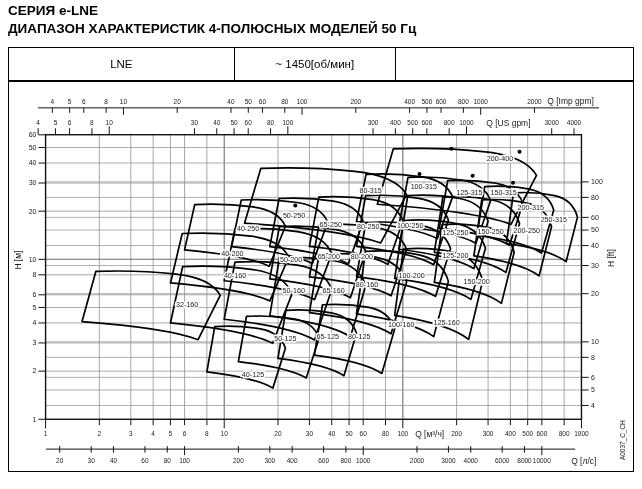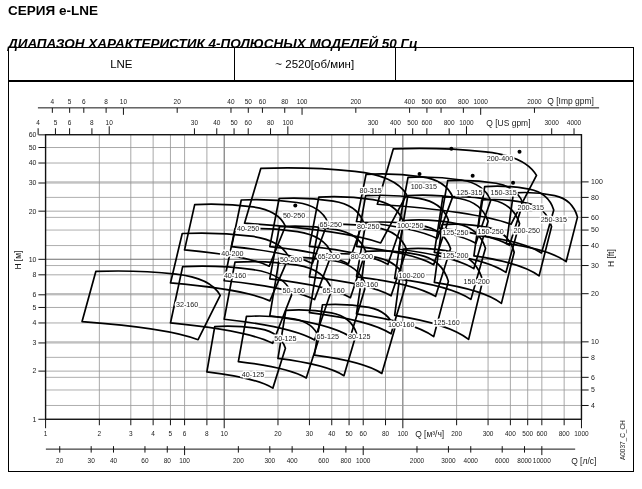--- a/index.html
+++ b/index.html
@@ -1,20 +1,20 @@
 <!DOCTYPE html>
 <html><head>
 <meta charset="utf-8">
 <style>
   html,body{margin:0;padding:0;background:#fff;}
   #page{position:relative;width:642px;height:489px;background:#fff;
         font-family:"Liberation Sans","DejaVu Sans",sans-serif;overflow:hidden;}
   .title{position:absolute;left:8px;font-weight:bold;font-size:13.5px;color:#000;white-space:nowrap;}
   #title1{top:3px;}
-  #title2{top:36px;font-style:italic;}
+  #title2{top:21px;}
   #header-table{position:absolute;left:8px;top:47px;width:626px;height:34px;
       box-sizing:border-box;border:1.6px solid #000;display:flex;}
   .hcell{display:flex;align-items:center;justify-content:center;
       font-size:11.5px;color:#000;box-sizing:border-box;}
   #hc1{flex:0 0 36%;}
   #hc2{flex:0 0 26%;border-left:1.6px solid #000;border-right:1.6px solid #000;}
   #hc3{flex:1 1 auto;}
   #chart-box{position:absolute;left:8px;top:81px;width:626px;height:391px;
       box-sizing:border-box;border:1.6px solid #000;background:#fff;}
   #chart-svg{position:absolute;left:0;top:0;width:100%;height:100%;}
@@ -22,21 +22,21 @@
 </style>
 </head>
 <body>
 
 <div id="page">
   <div class="title" id="title1">СЕРИЯ e-LNE</div>
   <div class="title" id="title2">ДИАПАЗОН ХАРАКТЕРИСТИК 4-ПОЛЮСНЫХ МОДЕЛЕЙ 50 Гц</div>
 
   <div id="header-table">
     <div class="hcell" id="hc1">LNE</div>
-    <div class="hcell" id="hc2">~ 2520[об/мин]</div>
+    <div class="hcell" id="hc2">~ 1450[об/мин]</div>
   </div>
 
   <div id="chart-box">
     <svg id="chart-svg" viewBox="8 81 626 391" preserveAspectRatio="none">
         <line x1="98.64457522298542" x2="98.64457522298542" y1="134" y2="420" stroke="#929292" stroke-width="0.8"></line>
         <line x1="130.20012884576352" x2="130.20012884576352" y1="134" y2="420" stroke="#929292" stroke-width="0.8"></line>
         <line x1="152.58915044597086" x2="152.58915044597086" y1="134" y2="420" stroke="#929292" stroke-width="0.8"></line>
         <line x1="169.95542477701457" x2="169.95542477701457" y1="134" y2="420" stroke="#929292" stroke-width="0.8"></line>
         <line x1="184.14470406874892" x2="184.14470406874892" y1="134" y2="420" stroke="#929292" stroke-width="0.8"></line>
         <line x1="206.53372566895627" x2="206.53372566895627" y1="134" y2="420" stroke="#929292" stroke-width="0.8"></line>

